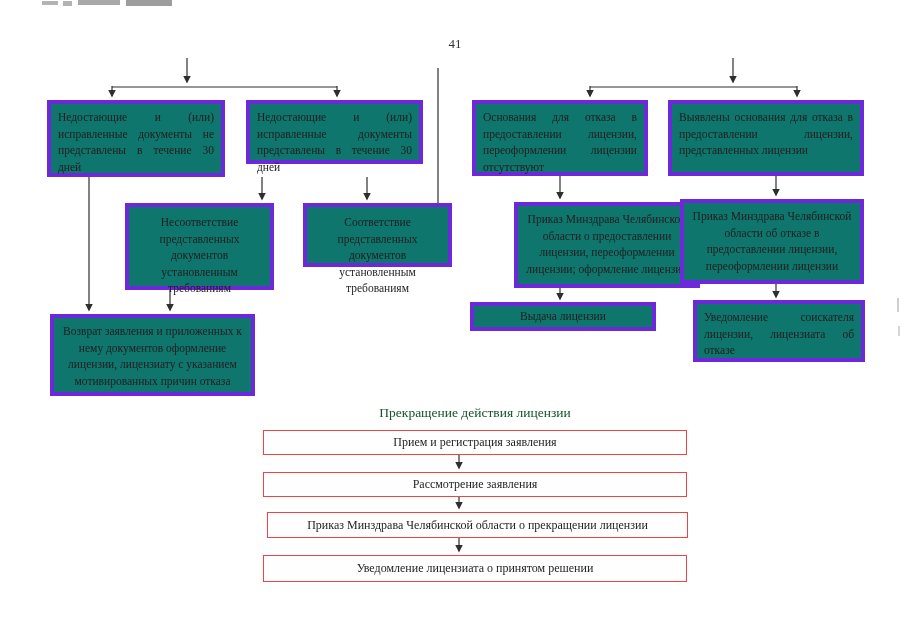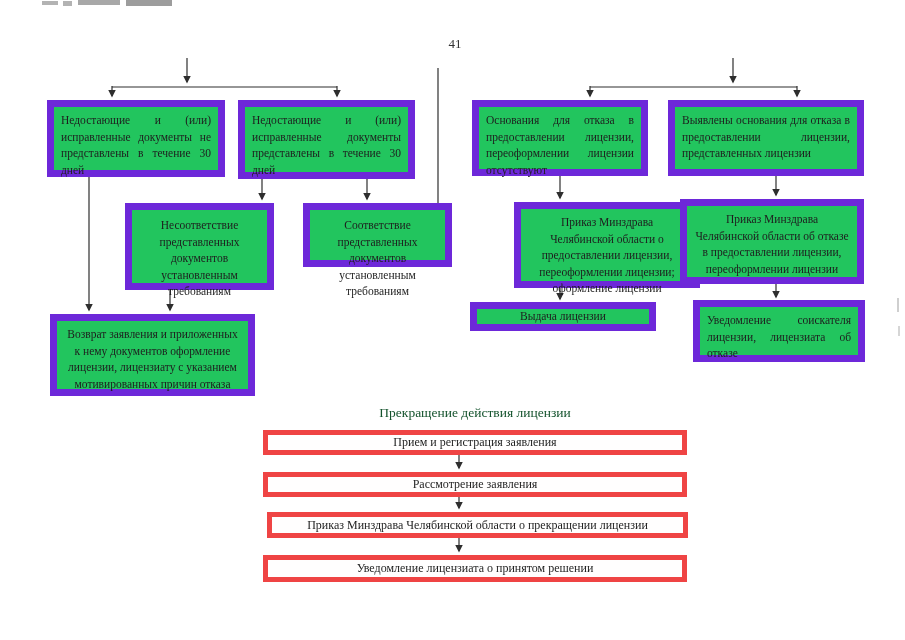--- a/index.html
+++ b/index.html
@@ -16,52 +16,52 @@
   .pagenum {
     position: absolute;
     left: 430px; top: 36px; width: 50px;
     text-align: center;
     font-size: 13px;
     color: #333;
   }
   .box {
     position: absolute;
     box-sizing: border-box;
-    border: 7px solid #6d28d9;
-    background: #22c55e;
+    border: 4px solid #6d28d9;
+    background: #0f766e;
     padding: 5px 7px;
     font-size: 11.5px;
     line-height: 16.5px;
     color: #1e1e1e;
   }
   .just { text-align: justify; }
   .cent { text-align: center; }
   .vcent { display: flex; align-items: center; justify-content: center; text-align: center; }
   #b1  { left: 47px;  top: 100px; width: 178px; height: 77px; }
-  #b2  { left: 238px; top: 100px; width: 177px; height: 79px; }
+  #b2  { left: 246px; top: 100px; width: 177px; height: 64px; }
   #b3  { left: 472px; top: 100px; width: 176px; height: 76px; }
   #b4  { left: 668px; top: 100px; width: 196px; height: 76px; }
   #b5  { left: 125px; top: 203px; width: 149px; height: 87px; padding-top: 7px; }
   #b6  { left: 303px; top: 203px; width: 149px; height: 64px; padding-top: 7px; }
   #b7  { left: 470px; top: 202px; width: 186px; height: 86px; margin-left: 44px; }
   #b8  { left: 680px; top: 199px; width: 184px; height: 85px; }
   #b9  { left: 50px;  top: 314px; width: 205px; height: 82px; }
   #b10 { left: 470px; top: 302px; width: 186px; height: 29px; padding: 0; }
   #b11 { left: 693px; top: 300px; width: 172px; height: 62px; }
   .sec-title {
     position: absolute;
     left: 263px; top: 405px; width: 424px;
     text-align: center;
     font-size: 13.5px;
     color: #14532d;
   }
   .bar {
     position: absolute;
     box-sizing: border-box;
-    border: 5px solid #ef4444;
+    border: 1px solid #ef4444;
     background: #fffefe;
     left: 263px; width: 424px; height: 25px;
     display: flex; align-items: center; justify-content: center;
     font-size: 12px;
     color: #1e1e1e;
   }
   #s1 { top: 430px; }
   #s2 { top: 472px; }
   #s3 { top: 512px; left: 267px; width: 421px; height: 26px; }
   #s4 { top: 555px; height: 27px; }

